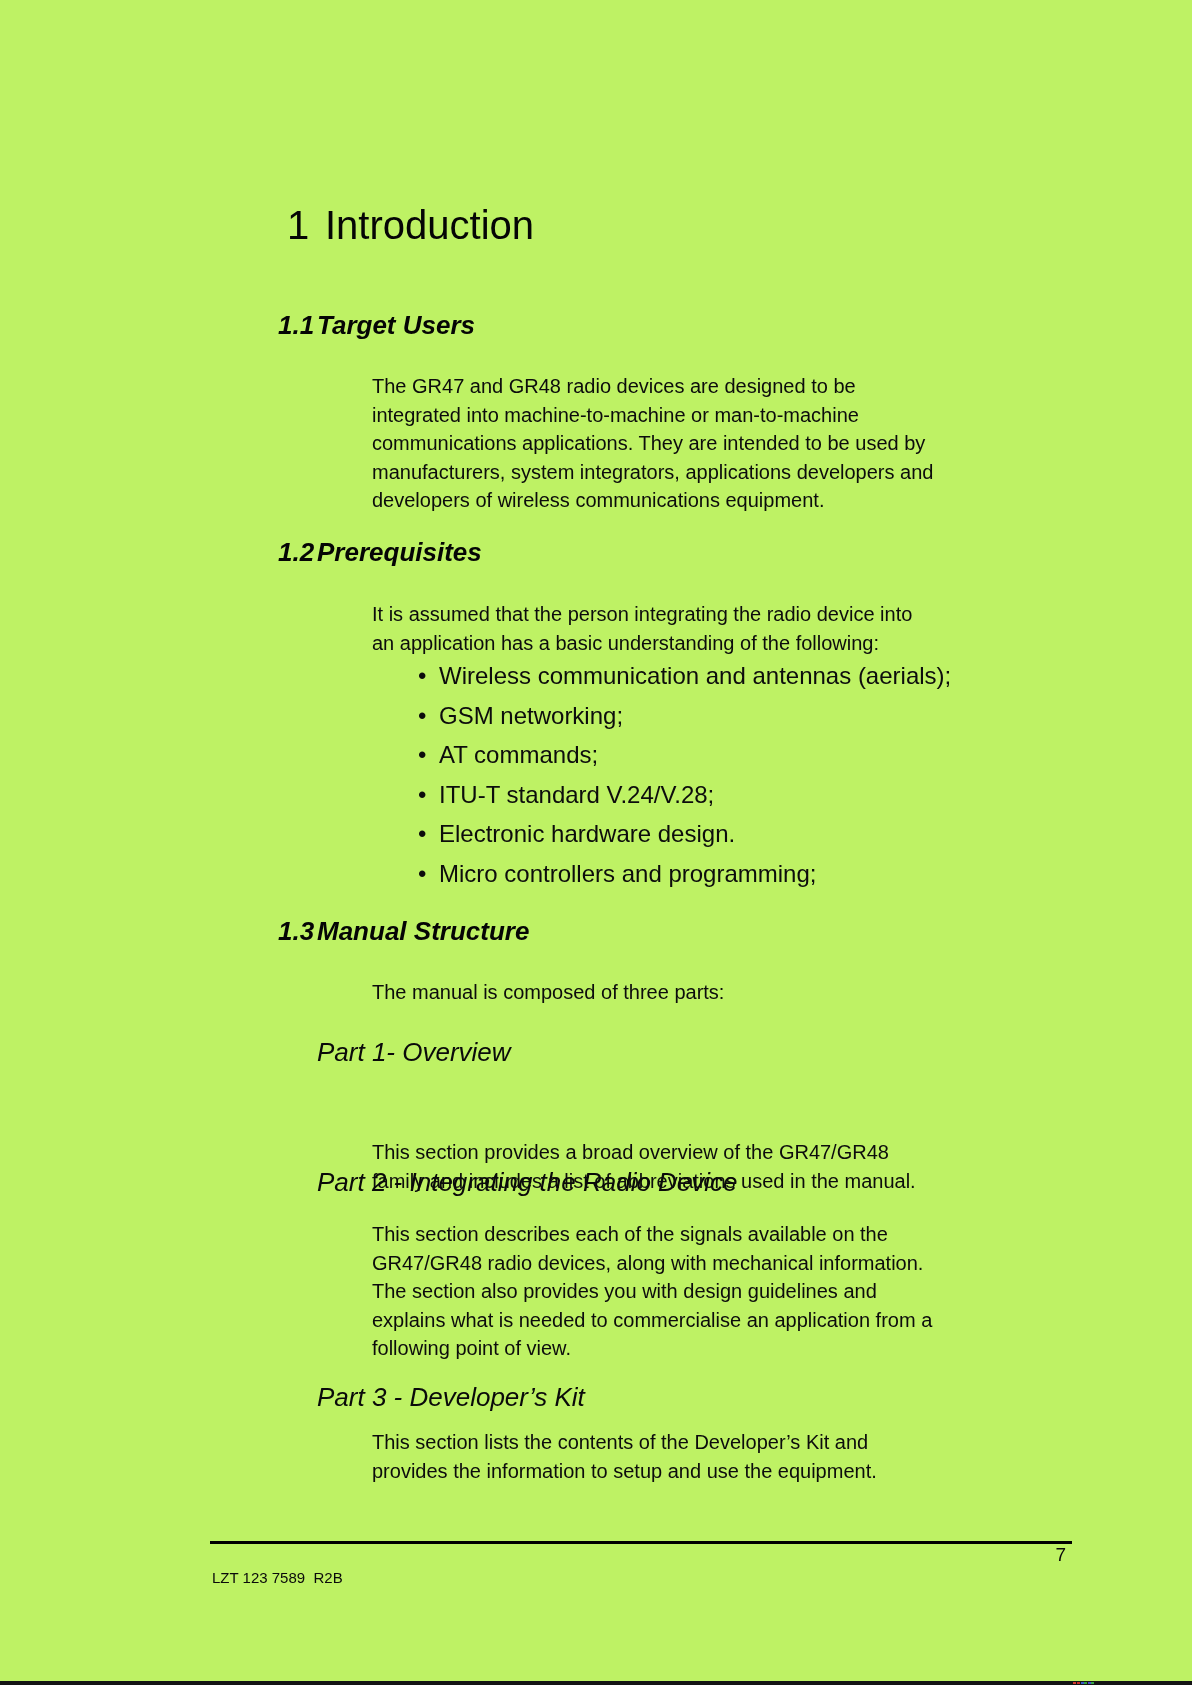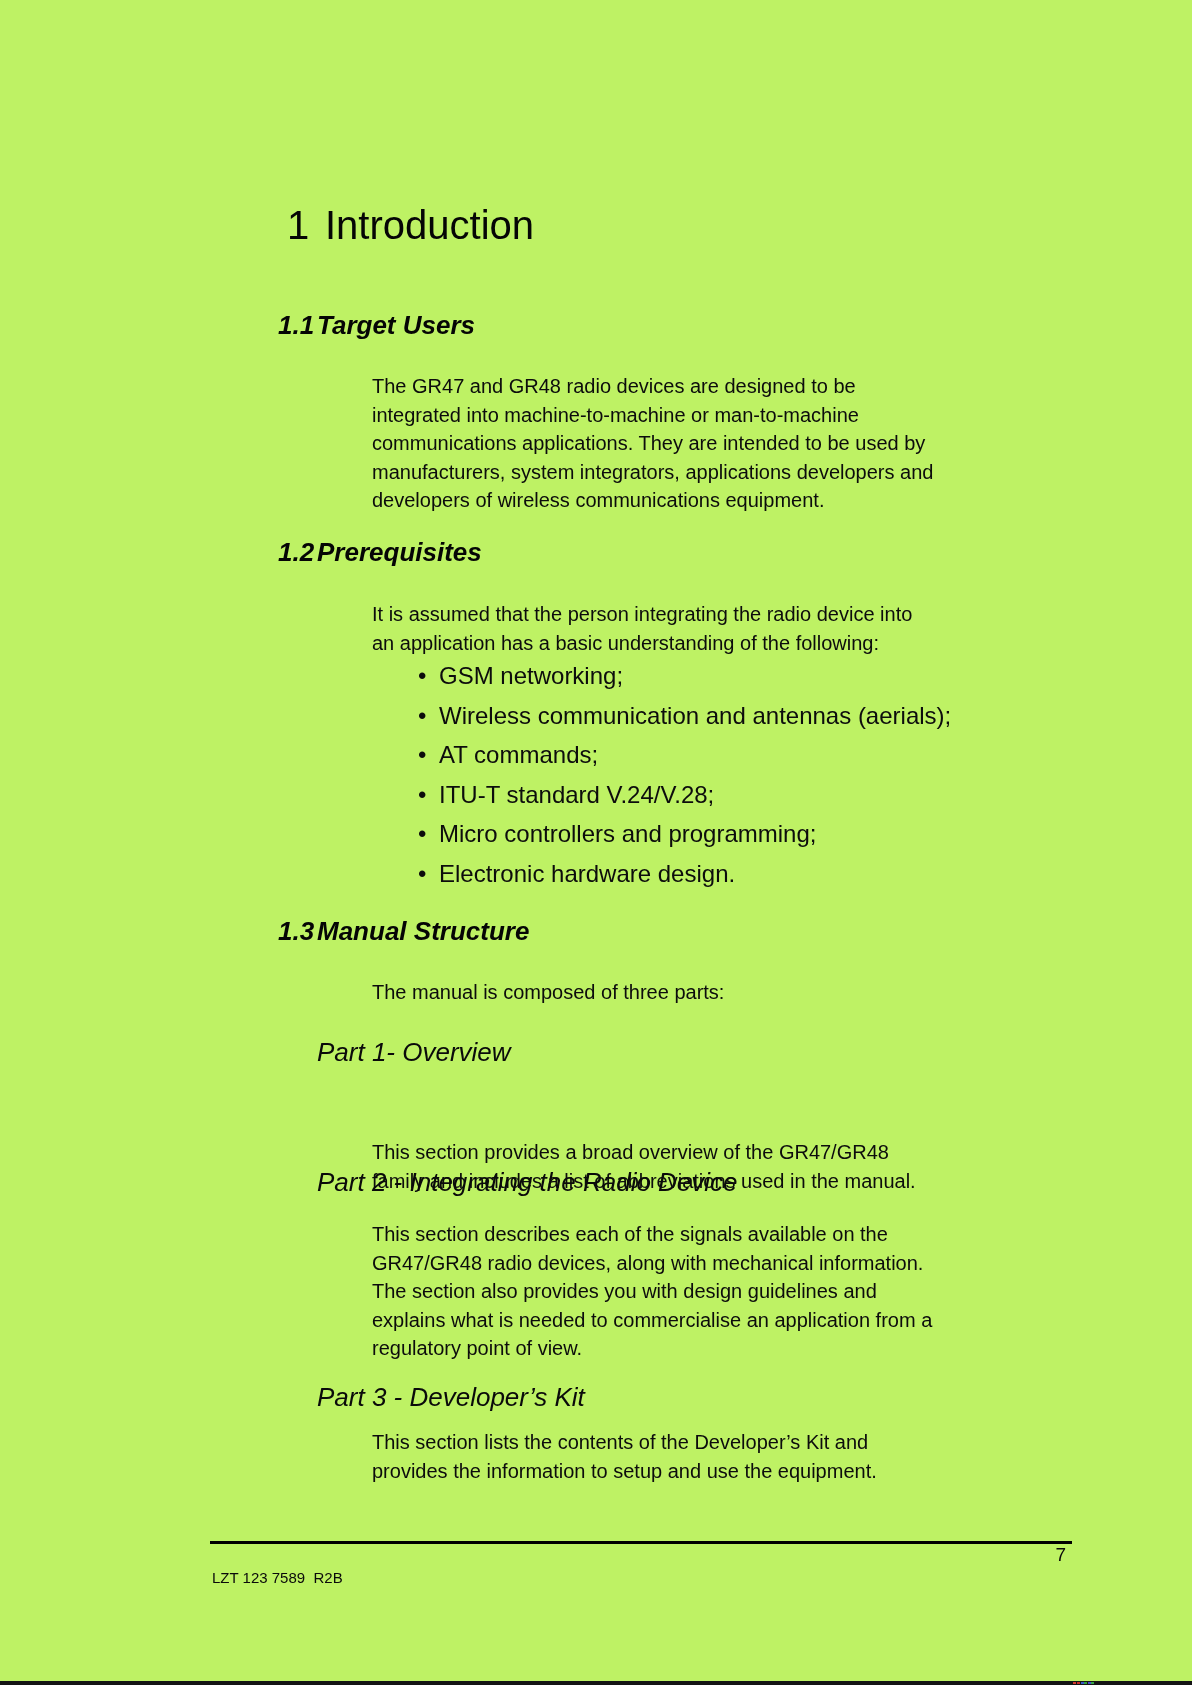--- a/index.html
+++ b/index.html
@@ -98,43 +98,43 @@
 manufacturers, system integrators, applications developers and
 developers of wireless communications equipment.</div>
 
   <div class="abs sec-heading" style="top:537px">
     <span class="num">1.2</span><span>Prerequisites</span>
   </div>
   <div class="abs body-par" style="top:600px">It is assumed that the person integrating the radio device into
 an application has a basic understanding of the following:</div>
 
   <ul class="abs bullets" style="top:662px">
+    <li>Wireless communication and antennas (aerials);</li>
     <li>GSM networking;</li>
-    <li>Wireless communication and antennas (aerials);</li>
     <li>AT commands;</li>
     <li>ITU-T standard V.24/V.28;</li>
+    <li>Electronic hardware design.</li>
     <li>Micro controllers and programming;</li>
-    <li>Electronic hardware design.</li>
   </ul>
 
   <div class="abs sec-heading" style="top:916px">
     <span class="num">1.3</span><span>Manual Structure</span>
   </div>
   <div class="abs body-par" style="top:978px">The manual is composed of three parts:</div>
 
   <div class="abs part-heading" style="top:1037px">Part 1- Overview</div>
   <div class="abs body-par" style="top:1138px">This section provides a broad overview of the GR47/GR48
 family and includes a list of abbreviations used in the manual.</div>
 
   <div class="abs part-heading" style="top:1167px">Part 2 - Integrating the Radio Device</div>
   <div class="abs body-par" style="top:1220px">This section describes each of the signals available on the
 GR47/GR48 radio devices, along with mechanical information.
 The section also provides you with design guidelines and
 explains what is needed to commercialise an application from a
-regulatory point of view.</div>
+following point of view.</div>
 
   <div class="abs part-heading" style="top:1382px">Part 3 - Developer’s Kit</div>
   <div class="abs body-par" style="top:1428px">This section lists the contents of the Developer’s Kit and
 provides the information to setup and use the equipment.</div>
 
   <div class="abs footer-rule"></div>
   <div class="abs page-number">7</div>
   <div class="abs doc-ref">LZT 123 7589  R2B</div>
 
   <div class="abs bottom-bar">

